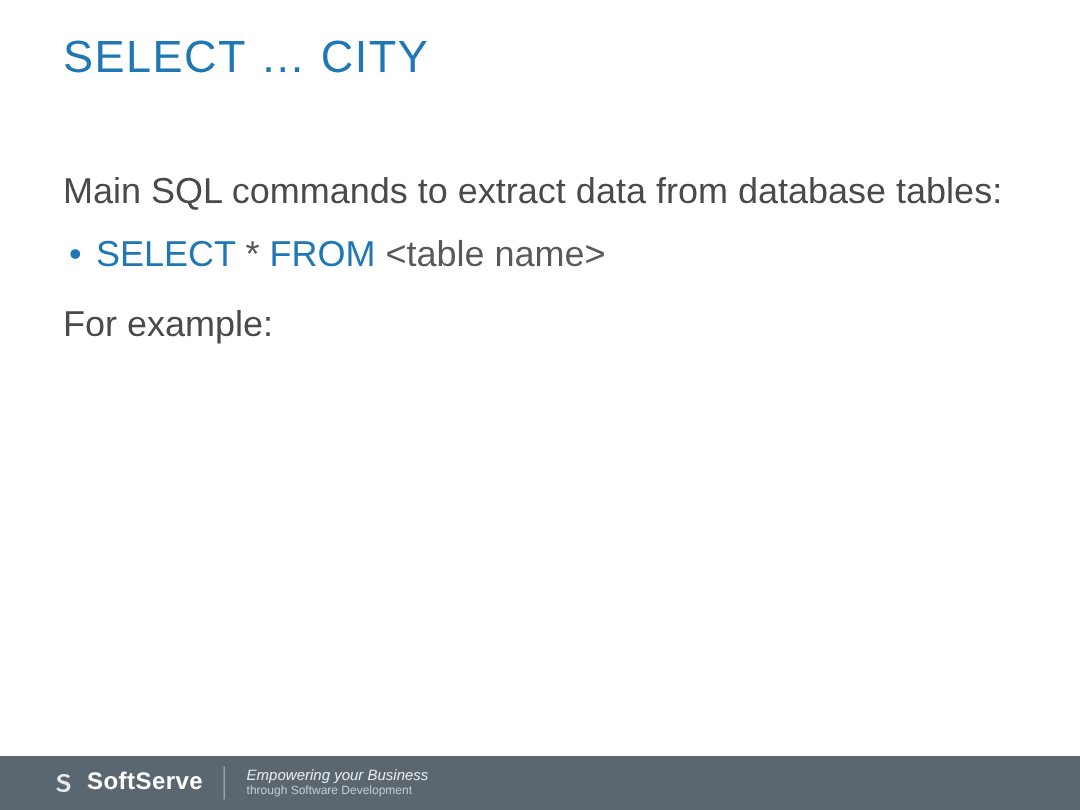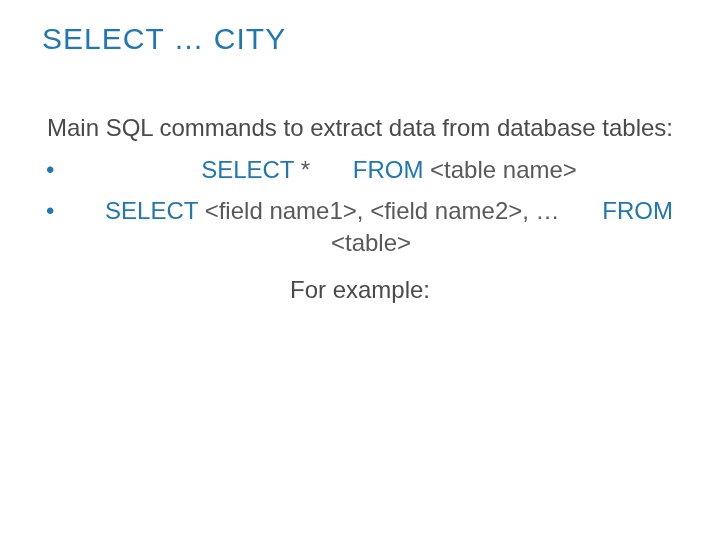--- a/index.html
+++ b/index.html
@@ -1,24 +1,24 @@
 <!DOCTYPE html>
 <html><head>
 <meta charset="utf-8">
 <style>
   * { margin: 0; padding: 0; box-sizing: border-box; }
   html, body { width: 720px; height: 540px; font-family: "Segoe UI", "Helvetica Neue", Arial, sans-serif; background: #fff; }
   .slide { position: relative; width: 720px; height: 540px; background: #fff; }
   .title { position: absolute; top: 22px; left: 42px; font-size: 30px; font-weight: 400; color: #1f77b4; letter-spacing: 1px; }
-  .body { position: absolute; top: 112px; left: 42px; right: 42px; color: #4a4a4a; font-size: 24px; font-weight: 400; line-height: 1.35; text-align: center; }
+  .body { position: absolute; top: 112px; left: 42px; right: 42px; color: #4a4a4a; font-size: 24px; font-weight: 400; line-height: 1.35; }
   .lead { margin-bottom: 10px; }
   ul.bullets { list-style: none; margin: 0 0 14px 0; padding: 0; }
   ul.bullets li { position: relative; padding-left: 22px; margin-bottom: 8px; }
   ul.bullets li::before { content: "•"; position: absolute; left: 4px; top: 0; color: #1f77b4; font-size: 24px; line-height: 1.35; }
-  .kw { color: #1f77b4; margin-left: 36px; }
+  .kw { color: #1f77b4; }
   .plain { color: #595959; }
   .for-example { margin-bottom: 8px; }
   .examples { padding-left: 48px; }
   .examples p { margin-bottom: 4px; }
   .footer { position: absolute; left: 0; right: 0; bottom: 0; height: 36px; background: #5b6770; display: flex; align-items: center; padding-left: 34px; color: #e8eaec; font-size: 12px; }
   .footer .logo-s { width: 18px; height: 18px; display: inline-flex; align-items: center; justify-content: center; margin-right: 6px; }
   .footer .logo-s svg { width: 18px; height: 18px; display: block; }
   .footer .brand { font-size: 16px; font-weight: 600; letter-spacing: 0.3px; margin-right: 14px; color: #fff; }
   .footer .divider { width: 1px; height: 22px; background: #9aa2a9; margin-right: 14px; }
   .footer .tag { display: flex; flex-direction: column; line-height: 1.1; }
@@ -32,23 +32,33 @@
 
   <div class="title">SELECT … CITY</div>
 
   <div class="body">
     <p class="lead">Main SQL commands to extract data from database tables:</p>
 
     <ul class="bullets">
       <li>
         <span class="kw">SELECT </span><span class="plain">* </span><span class="kw">FROM </span><span class="plain">&lt;table name&gt;</span>
       </li>
-      <li>
-        <span class="kw">SELECT </span><span class="plain">&lt;field name1&gt;, &lt;field name2&gt;, … </span><span class="kw">FROM </span><span class="plain">&lt;table&gt;</span>
-      </li>
     </ul>
 
     <p class="for-example">For example:</p>
 
   </div>
 
+  <div class="footer">
+    <span class="logo-s">
+      <svg viewBox="0 0 24 24">
+          <path fill="#e8eaec" d="M17 6c-1.2-1.3-3-2-5-2C8 4 5.5 5.8 5.5 8.5c0 2.4 2 3.5 5 4.3 2.7.7 3.7 1.3 3.7 2.6 0 1.4-1.4 2.3-3.4 2.3-1.9 0-3.4-.8-4.5-2l-1.7 1.6C6.1 19 8.3 20 10.9 20c4 0 6.3-2 6.3-5 0-2.7-1.9-3.9-5.2-4.7-2.5-.6-3.5-1.1-3.5-2.2 0-1.1 1.1-1.9 2.9-1.9 1.5 0 2.8.6 3.8 1.6L17 6z"></path>
+        </svg>
+    </span>
+    <span class="brand">SoftServe</span>
+    <span class="divider"></span>
+    <span class="tag">
+      <span class="tag1">Empowering your Business</span>
+      <span class="tag2">through Software Development</span>
+    </span>
+  </div>
 
 </div>
 
 </body></html>

